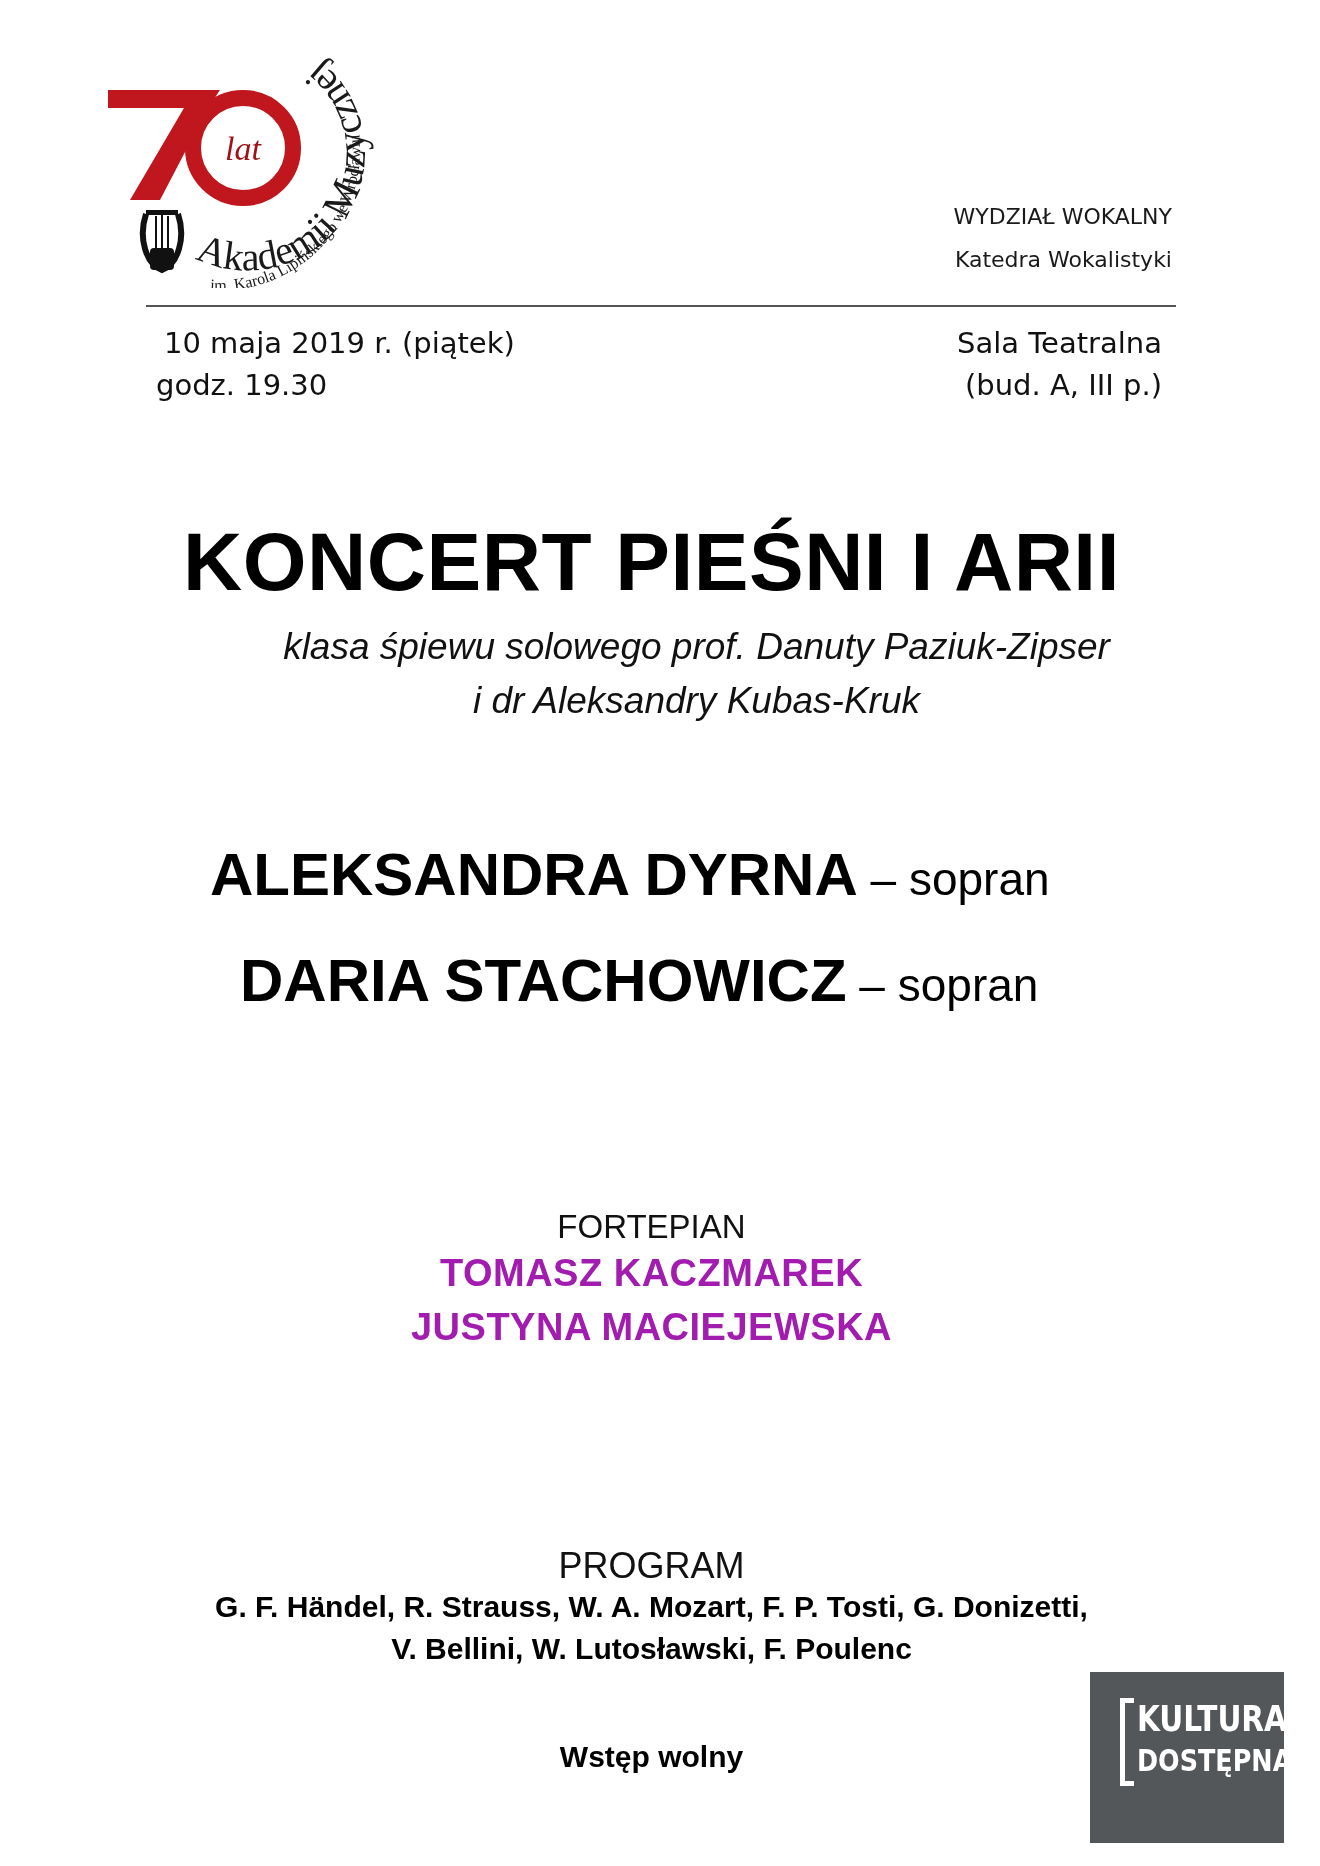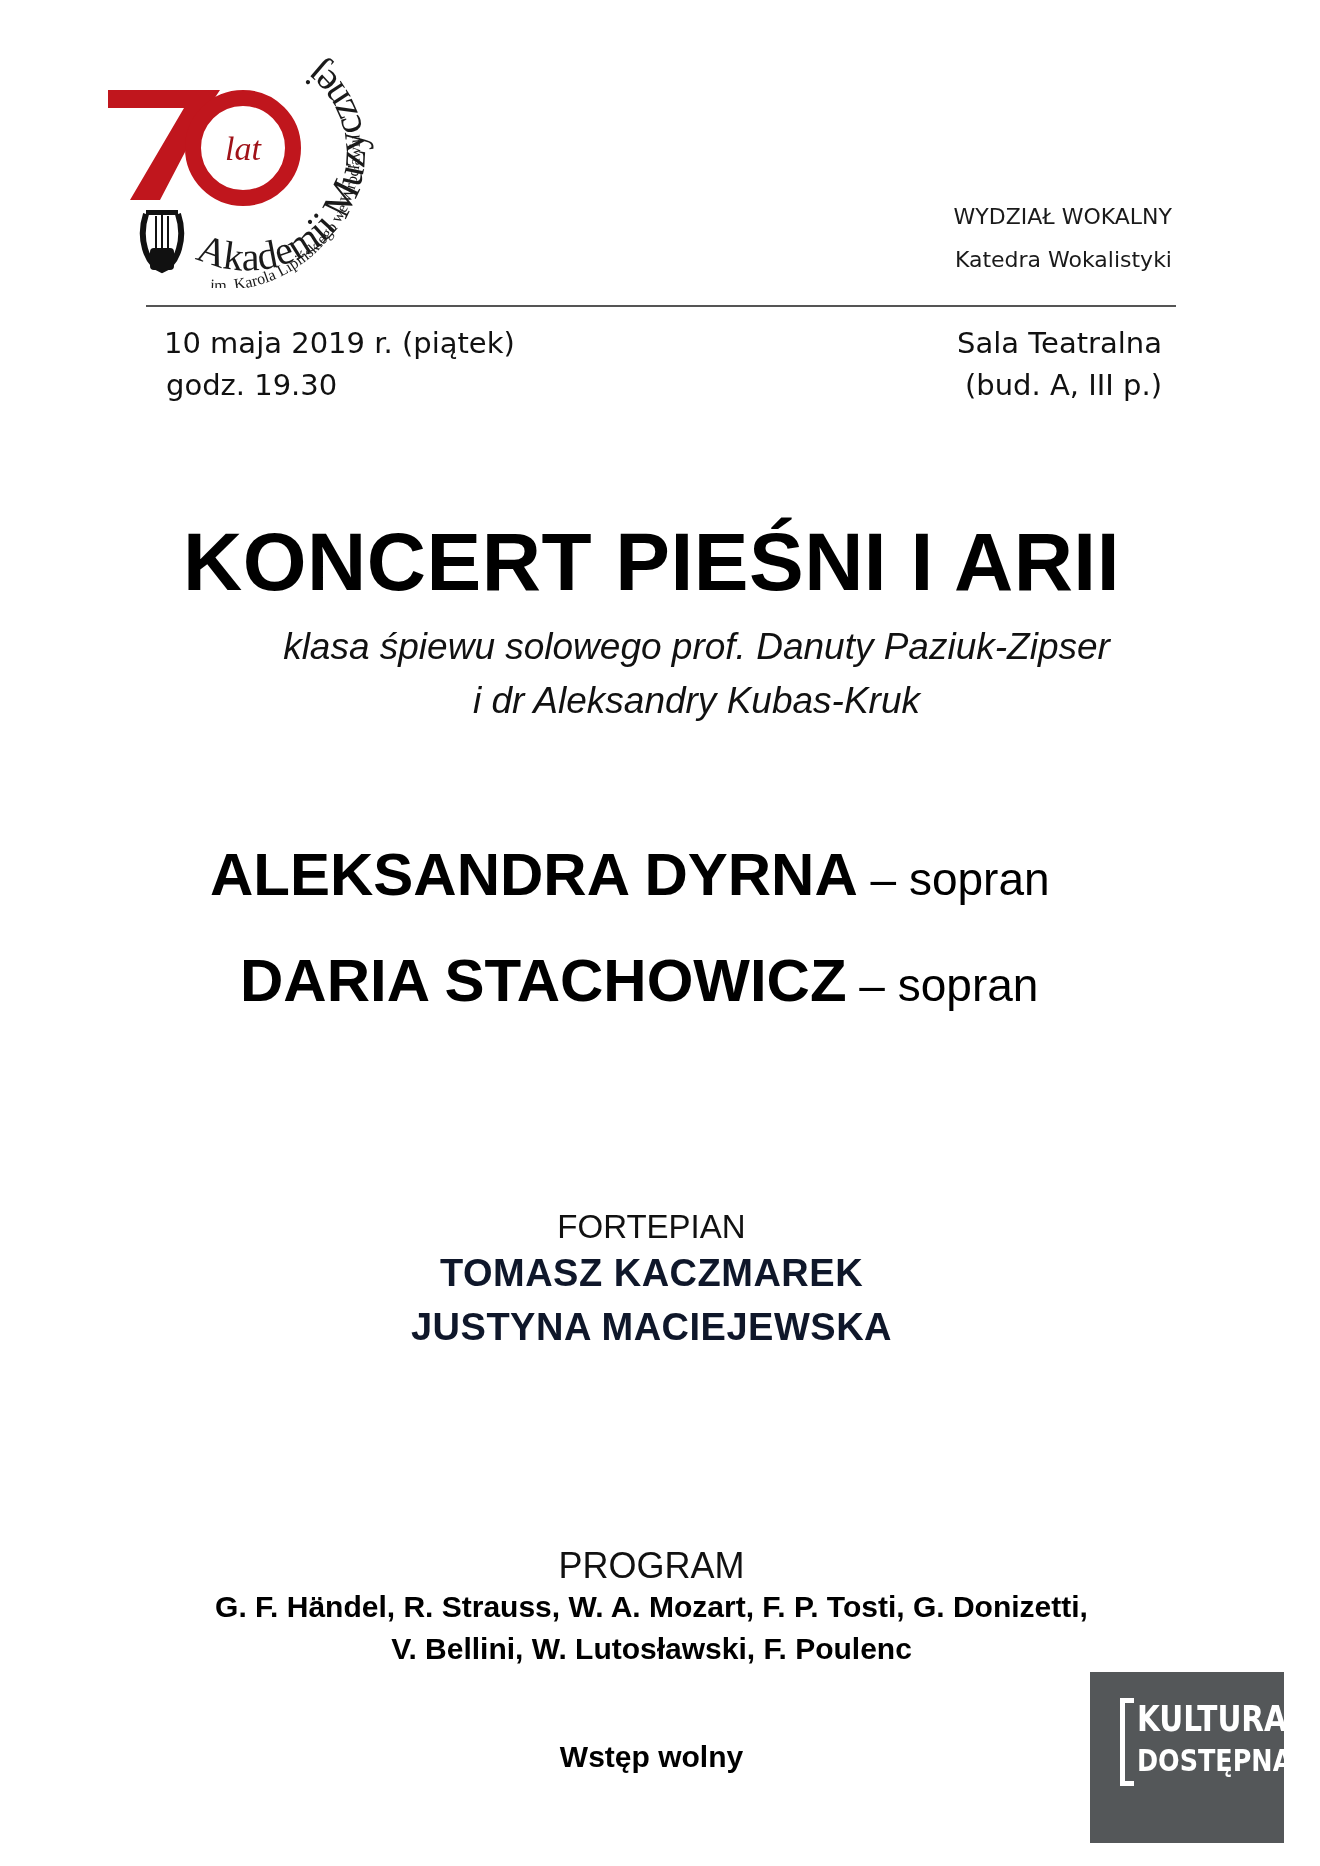--- a/index.html
+++ b/index.html
@@ -16,21 +16,21 @@
 
     .meta { font-family: "DejaVu Sans", sans-serif; font-size: 29px; color: #111; line-height: 42px; }
 
     .title { top: 515px; font-family: "Liberation Sans", sans-serif; font-weight: bold; font-size: 82px; letter-spacing: 0.5px; color: #000; }
     .subtitle { font-family: "Liberation Sans", sans-serif; font-style: italic; font-size: 37px; color: #111; padding-left: 45px; }
 
     .performer { font-family: "Liberation Sans", sans-serif; font-size: 60px; font-weight: bold; color: #000; white-space: nowrap; }
     .performer .role { font-weight: normal; font-size: 46px; }
 
     .section-label { font-family: "Liberation Sans", sans-serif; font-size: 33px; color: #111; }
-    .pianist { font-family: "Liberation Sans", sans-serif; font-weight: bold; font-size: 38px; color: #0f172a; letter-spacing: 0.5px; }
+    .pianist { font-family: "Liberation Sans", sans-serif; font-weight: bold; font-size: 38px; color: #a21caf; letter-spacing: 0.5px; }
     .program { font-family: "Liberation Sans", sans-serif; font-weight: bold; font-size: 30px; color: #000; }
     .entry { font-family: "Liberation Sans", sans-serif; font-weight: bold; font-size: 30px; color: #000; }
 
     #badge { left: 1090px; top: 1672px; width: 194px; height: 171px; background: #545759; }
     #badge .bracket { position: absolute; left: 30px; top: 26px; width: 9px; height: 78px; border: 5px solid #fff; border-right: none; }
     #badge .line1, #badge .line2 { position: absolute; left: 47px; color: #fff; font-family: "DejaVu Sans", sans-serif; font-weight: bold; letter-spacing: 0px; transform: scaleX(0.82); transform-origin: left center; }
     #badge .line1 { top: 28px; font-size: 36px; line-height: 38px; }
     #badge .line2 { top: 72px; font-size: 31px; line-height: 32px; }
   </style>
 </head>
@@ -64,21 +64,21 @@
     </text>
   </svg>
 </div>
 
 <div class="abs dept" style="top:204px;">WYDZIAŁ WOKALNY</div>
 <div class="abs dept" style="top:247px;">Katedra Wokalistyki</div>
 
 <div class="abs rule"></div>
 
 <div class="abs meta" style="left:164px; top:322px;">10 maja 2019 r. (piątek)</div>
-<div class="abs meta" style="left:166px; top:364px;text-align:right;">godz. 19.30</div>
+<div class="abs meta" style="left:156px; top:364px;text-align:right;">godz. 19.30</div>
 <div class="abs meta" style="right:158px; top:322px; text-align:right;">Sala Teatralna</div>
 <div class="abs meta" style="right:158px; top:364px; text-align:right;">(bud. A, III p.)</div>
 
 <div class="abs center title">KONCERT PIEŚNI I ARII</div>
 <div class="abs center subtitle" style="top:626px;">klasa śpiewu solowego prof. Danuty Paziuk-Zipser</div>
 <div class="abs center subtitle" style="top:680px;">i dr Aleksandry Kubas-Kruk</div>
 
 <div class="abs performer" style="left:210px; top:840px;">
   <span>ALEKSANDRA DYRNA</span><span class="role"> – sopran</span>
 </div>

